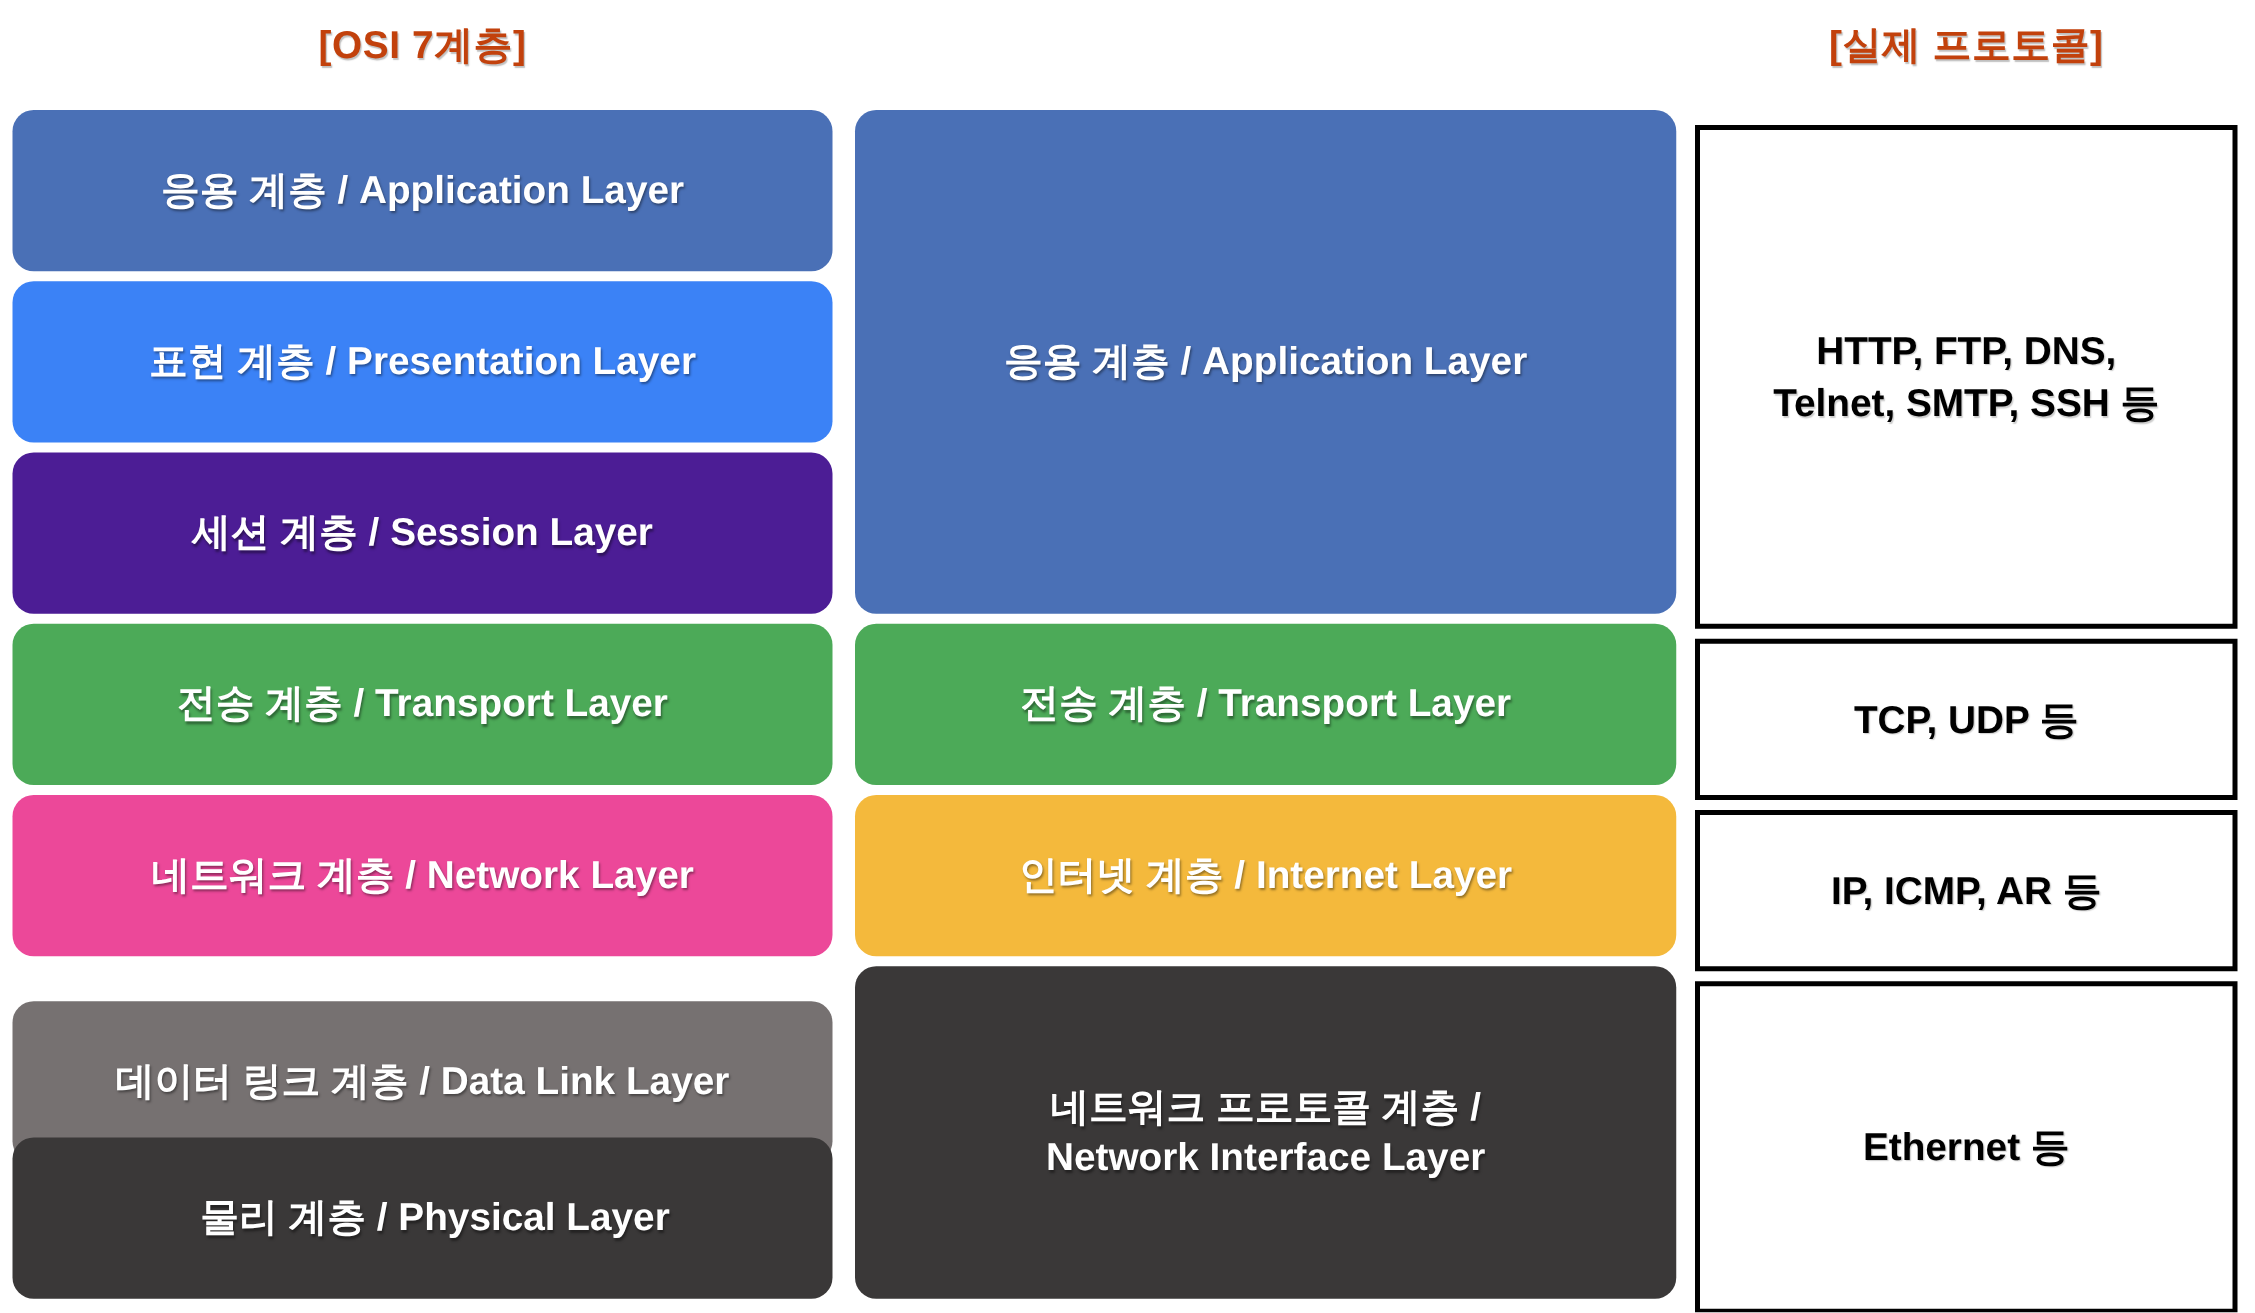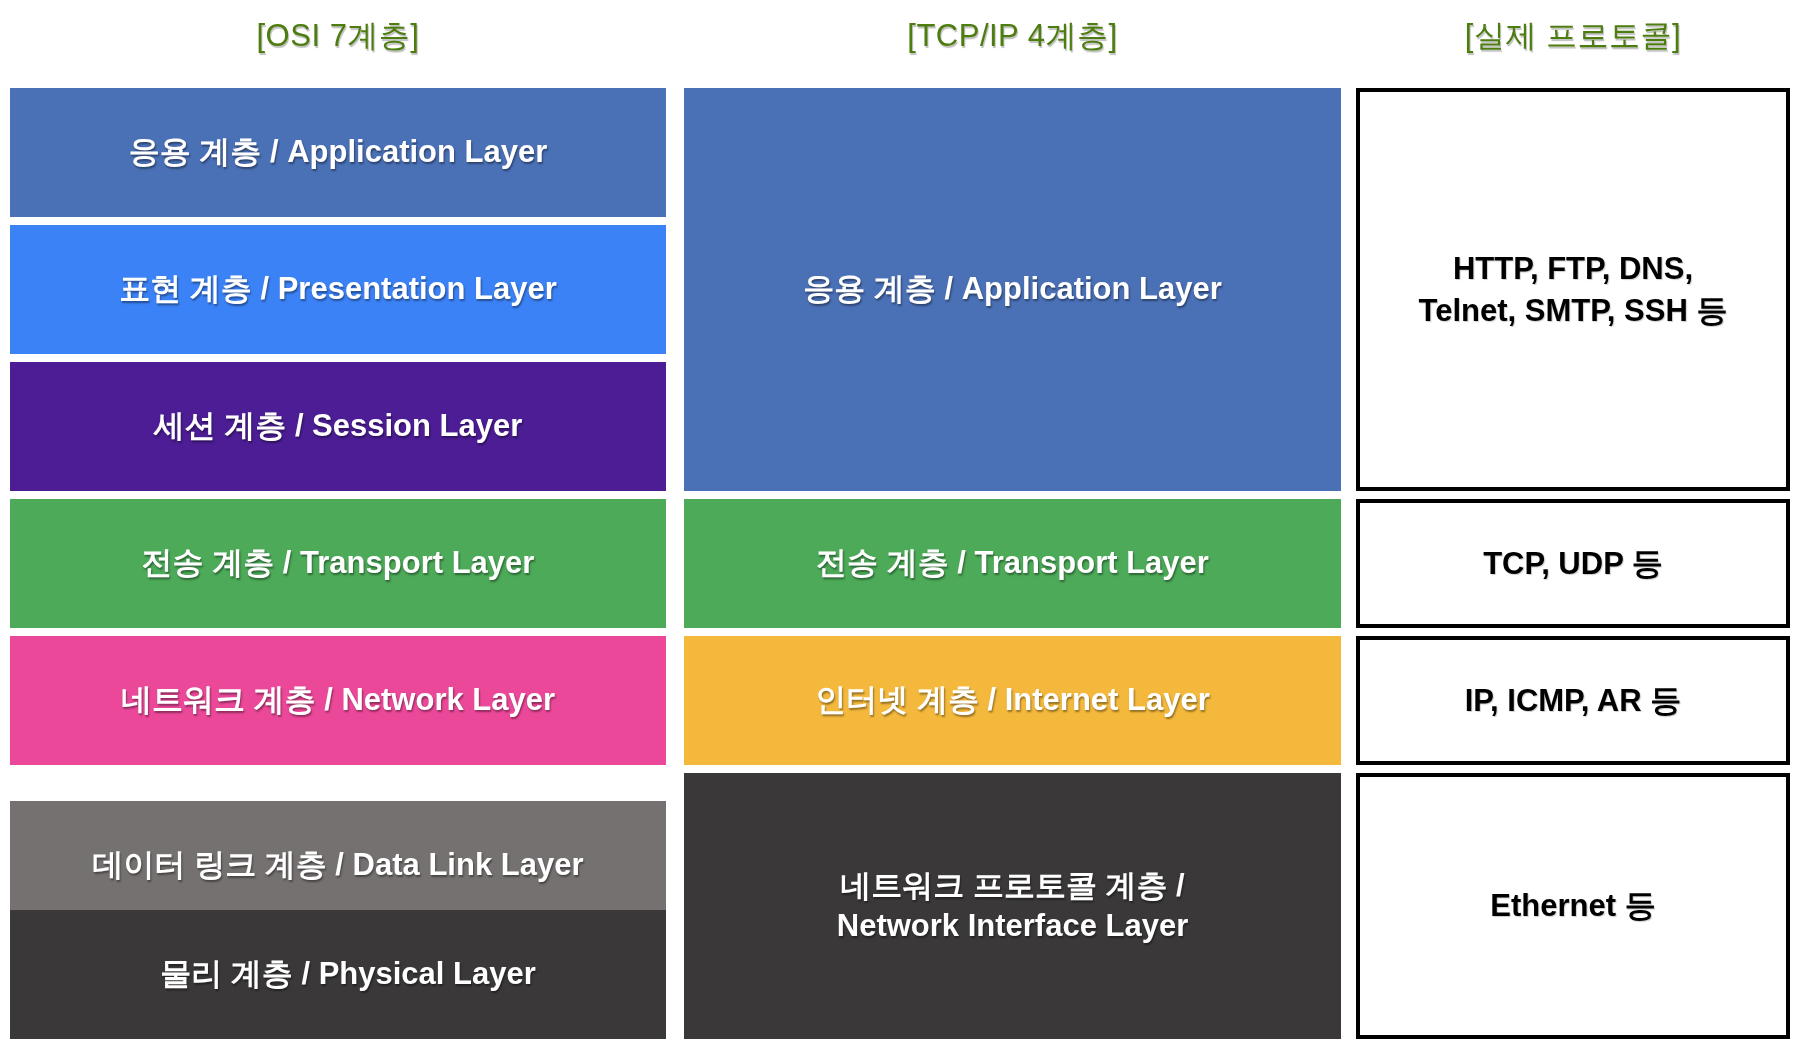--- a/index.html
+++ b/index.html
@@ -6,40 +6,41 @@
   .canvas{
     position:relative;
     width:1804px;height:1050px;
     background:#ffffff;
     font-family:"Liberation Sans", sans-serif;
     overflow:hidden;
   }
   .col-header{
     position:absolute;top:12px;height:48px;
     display:flex;align-items:center;justify-content:center;
-    font-size:31px;font-weight:normal;color:#4d7c0f;
+    font-size:31px;font-weight:bold;color:#c2410c;
     text-shadow:1px 2px 1px rgba(0,0,0,0.25);
     letter-spacing:0.5px;
   }
   .hdr-osi{left:10px;width:656px;}
   .hdr-tcpip{left:684px;width:657px;}
   .hdr-proto{left:1356px;width:434px;}
 
   .column{position:absolute;top:88px;height:951px;}
   .col-osi{left:10px;width:656px;}
   .col-tcpip{left:684px;width:657px;}
-  .col-proto{left:1356px;width:434px;}
+  .col-proto{left:1356px;width:434px;margin-top:12px;}
 
   .cell{
     position:absolute;left:0;width:100%;
     display:flex;flex-direction:column;align-items:center;justify-content:center;
     color:#ffffff;font-size:31px;font-weight:bold;
     text-shadow:1px 2px 2px rgba(0,0,0,0.4);
     line-height:1.3;text-align:center;
     box-sizing:border-box;
+    border-radius:17px;
   }
   
   .r0{top:0px;height:129px;}
   .r1{top:137px;height:129px;}
   .r2{top:274px;height:129px;}
   .r3{top:411px;height:129px;}
   .r4{top:548px;height:129px;}
   .r5{top:685px;height:129px;margin-top:28px;}
   .r6{top:822px;height:129px;padding-left:20px;}
   
@@ -54,21 +55,20 @@
     line-height:1.35;text-align:center;
     box-sizing:border-box;text-shadow:1px 1px 1px rgba(0,0,0,0.2);
   }
 </style>
 </head>
 <body>
 
 <div class="canvas">
 
   <div class="col-header hdr-osi">[OSI 7계층]</div>
-  <div class="col-header hdr-tcpip">[TCP/IP 4계층]</div>
   <div class="col-header hdr-proto">[실제 프로토콜]</div>
 
   <div class="column col-osi">
     <div class="cell r0" style="background-color: rgb(74, 112, 182);">응용 계층 / Application Layer</div>
     <div class="cell r1" style="background-color: #3b82f6;">표현 계층 / Presentation Layer</div>
     <div class="cell r2" style="background-color: #4c1d95;">세션 계층 / Session Layer</div>
     <div class="cell r3" style="background-color: rgb(76, 170, 88);">전송 계층 / Transport Layer</div>
     <div class="cell r4" style="background-color: #ec4899;">네트워크 계층 / Network Layer</div>
     <div class="cell r5" style="background-color: rgb(118, 113, 113);">데이터 링크 계층 / Data Link Layer</div>
     <div class="cell r6" style="background-color: rgb(58, 56, 56);">물리 계층 / Physical Layer</div>

